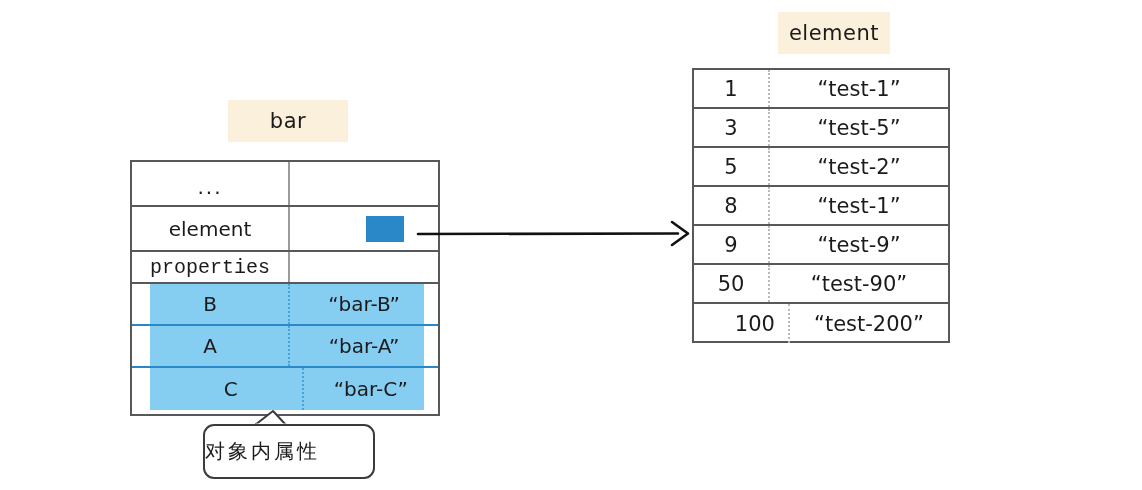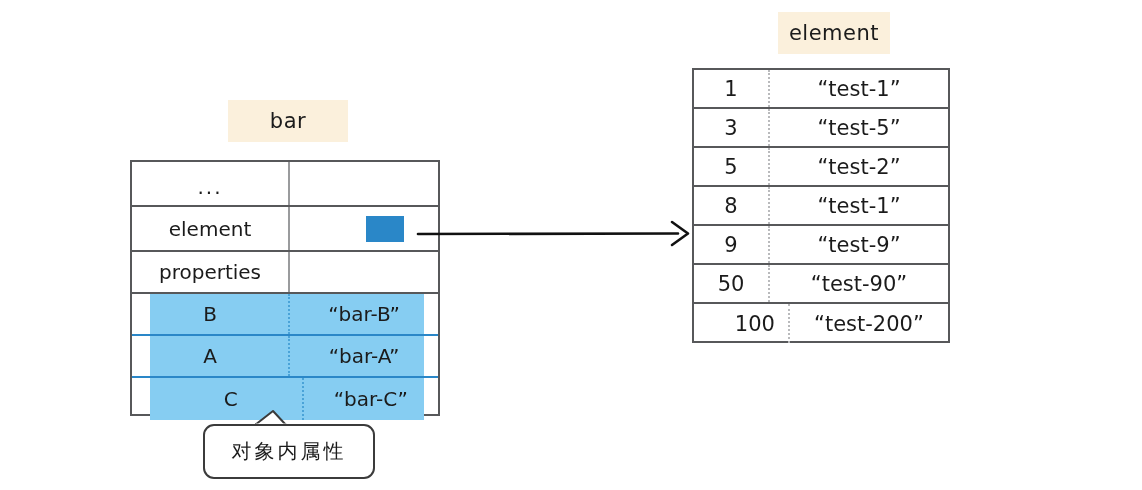--- a/index.html
+++ b/index.html
@@ -63,21 +63,21 @@
   }
 
   
   #tbl-bar {
     left: 130px;
     top: 160px;
     width: 310px;
     height: 256px;
   }
   #tbl-bar .trow { height: 45px; }
-  #tbl-bar .trow.r-prop  { height: 42px; }
+  #tbl-bar .trow.r-prop  { height: 32px; font-family: Liberation Mono, monospace; }
   #tbl-bar .trow.r-hl    { height: 42px; border-bottom-color: #2a87c8; }
   #tbl-bar .trow.r-hl:last-child { border-bottom: none; }
   #tbl-bar .c-key {
     width: 158px;
     border-right: 2px solid #9a9b9d;
   }
   #tbl-bar .c-val { width: 148px; }
 
   
   .hl-band {
@@ -150,21 +150,21 @@
     left: 0;
     top: 0;
     width: 172px;
     height: 55px;
     box-sizing: border-box;
     border: 2px solid #3b3b3b;
     border-radius: 11px;
     background: #ffffff;
     display: flex;
     align-items: center;
-    justify-content: center;
+    justify-content: flex-start;
   }
   #callout-text {
     font-size: 20px;
     color: #1b1b1b;
     letter-spacing: 3px;
     white-space: nowrap;
   }
   #callout-tail {
     position: absolute;
     left: 50px;

